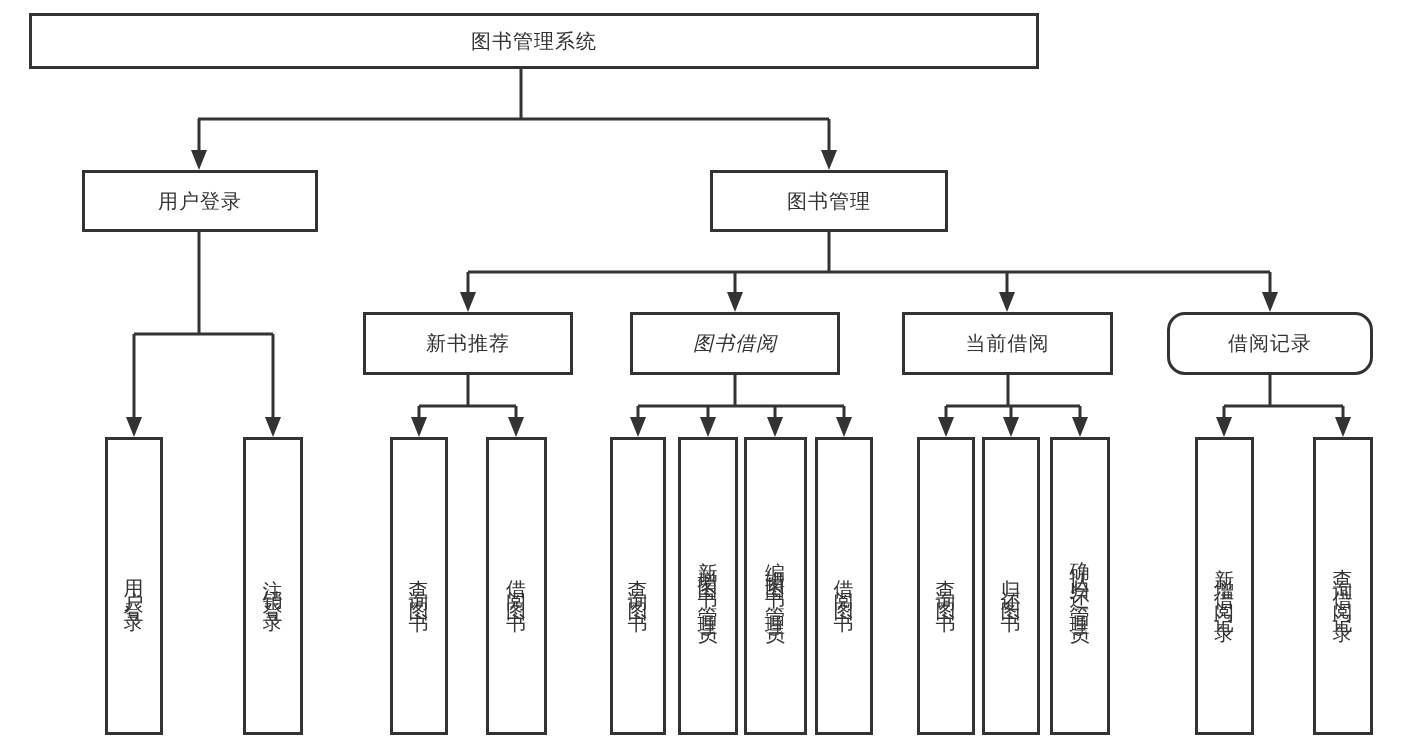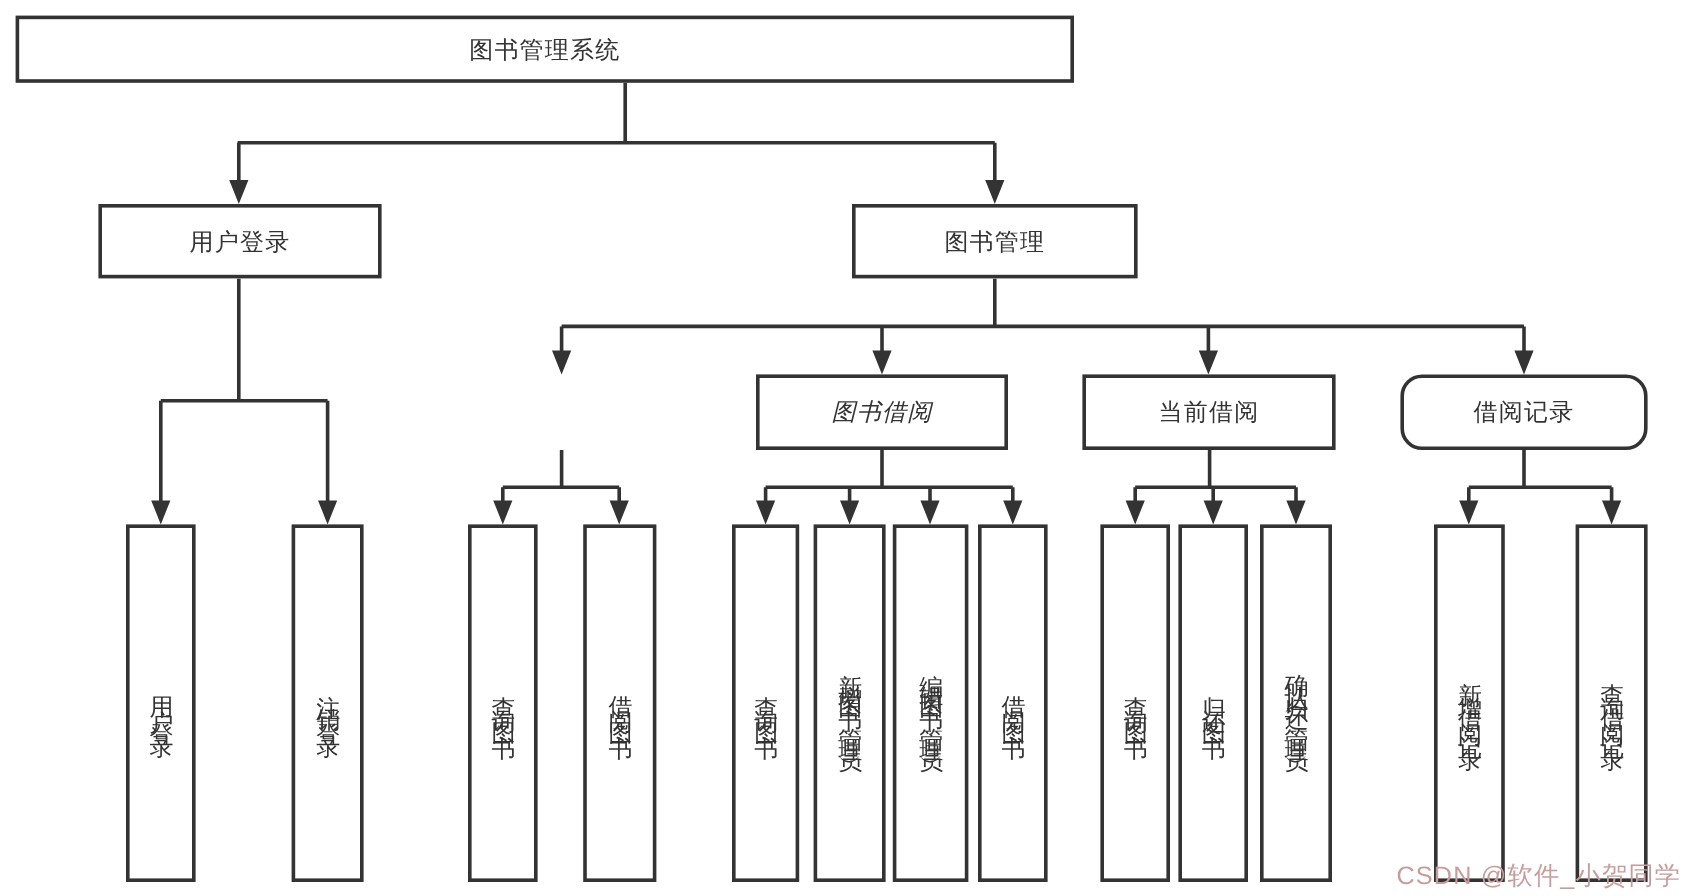--- a/index.html
+++ b/index.html
@@ -23,21 +23,21 @@
     background: #ffffff;
     border: 3px solid #333333;
     color: #333333;
     display: flex;
     align-items: center;
     justify-content: center;
     font-size: 20px;
     letter-spacing: 1px;
     white-space: nowrap;
   }
-  .node.root   { left: 13px;  top: 13px;  width: 882px; height: 56px; }
+  .node.root   { left: 29px;  top: 13px;  width: 1010px; height: 56px; }
   .node.lvl1a  { left: 82px;  top: 170px; width: 236px;  height: 62px; }
   .node.lvl1b  { left: 710px; top: 170px; width: 238px;  height: 62px; }
   .node.lvl2   { top: 312px; height: 63px; }
   .leaf {
     position: absolute;
     box-sizing: border-box;
     top: 437px;
     height: 298px;
     background: #ffffff;
     border: 3px solid #333333;
@@ -97,20 +97,21 @@
       <polygon points="1216,417 1232,417 1224,437"></polygon>
       <polygon points="1335,417 1351,417 1343,437"></polygon>
     </g>
   </svg>
 
   <div class="node root">图书管理系统</div>
 
   <div class="node lvl1a">用户登录</div>
   <div class="node lvl1b">图书管理</div>
 
+  <div class="node lvl2" style="left:363px;width:210px;">新书推荐</div>
   <div class="node lvl2" style="left:630px;width:210px;font-style:italic;">图书借阅</div>
   <div class="node lvl2" style="left:902px;width:211px;">当前借阅</div>
   <div class="node lvl2" style="left:1167px;width:206px;border-radius:18px;">借阅记录</div>
 
   <div class="leaf" style="left:105px;width:58px;">用户登录</div>
   <div class="leaf" style="left:243px;width:60px;">注销登录</div>
 
   <div class="leaf" style="left:390px;width:58px;">查询图书</div>
   <div class="leaf" style="left:486px;width:61px;">借阅图书</div>
 
@@ -119,15 +120,14 @@
   <div class="leaf long" style="left:744px;width:63px;">编辑图书（管理员）</div>
   <div class="leaf" style="left:815px;width:58px;">借阅图书</div>
 
   <div class="leaf" style="left:917px;width:58px;">查询图书</div>
   <div class="leaf" style="left:982px;width:58px;">归还图书</div>
   <div class="leaf long" style="left:1050px;width:60px;">确认归还（管理员）</div>
 
   <div class="leaf" style="left:1195px;width:59px;">新增借阅记录</div>
   <div class="leaf" style="left:1313px;width:60px;">查询借阅记录</div>
 
-  <div id="watermark">CSDN @软件_小贺同学</div>
 
 </div>
 
 </body></html>

